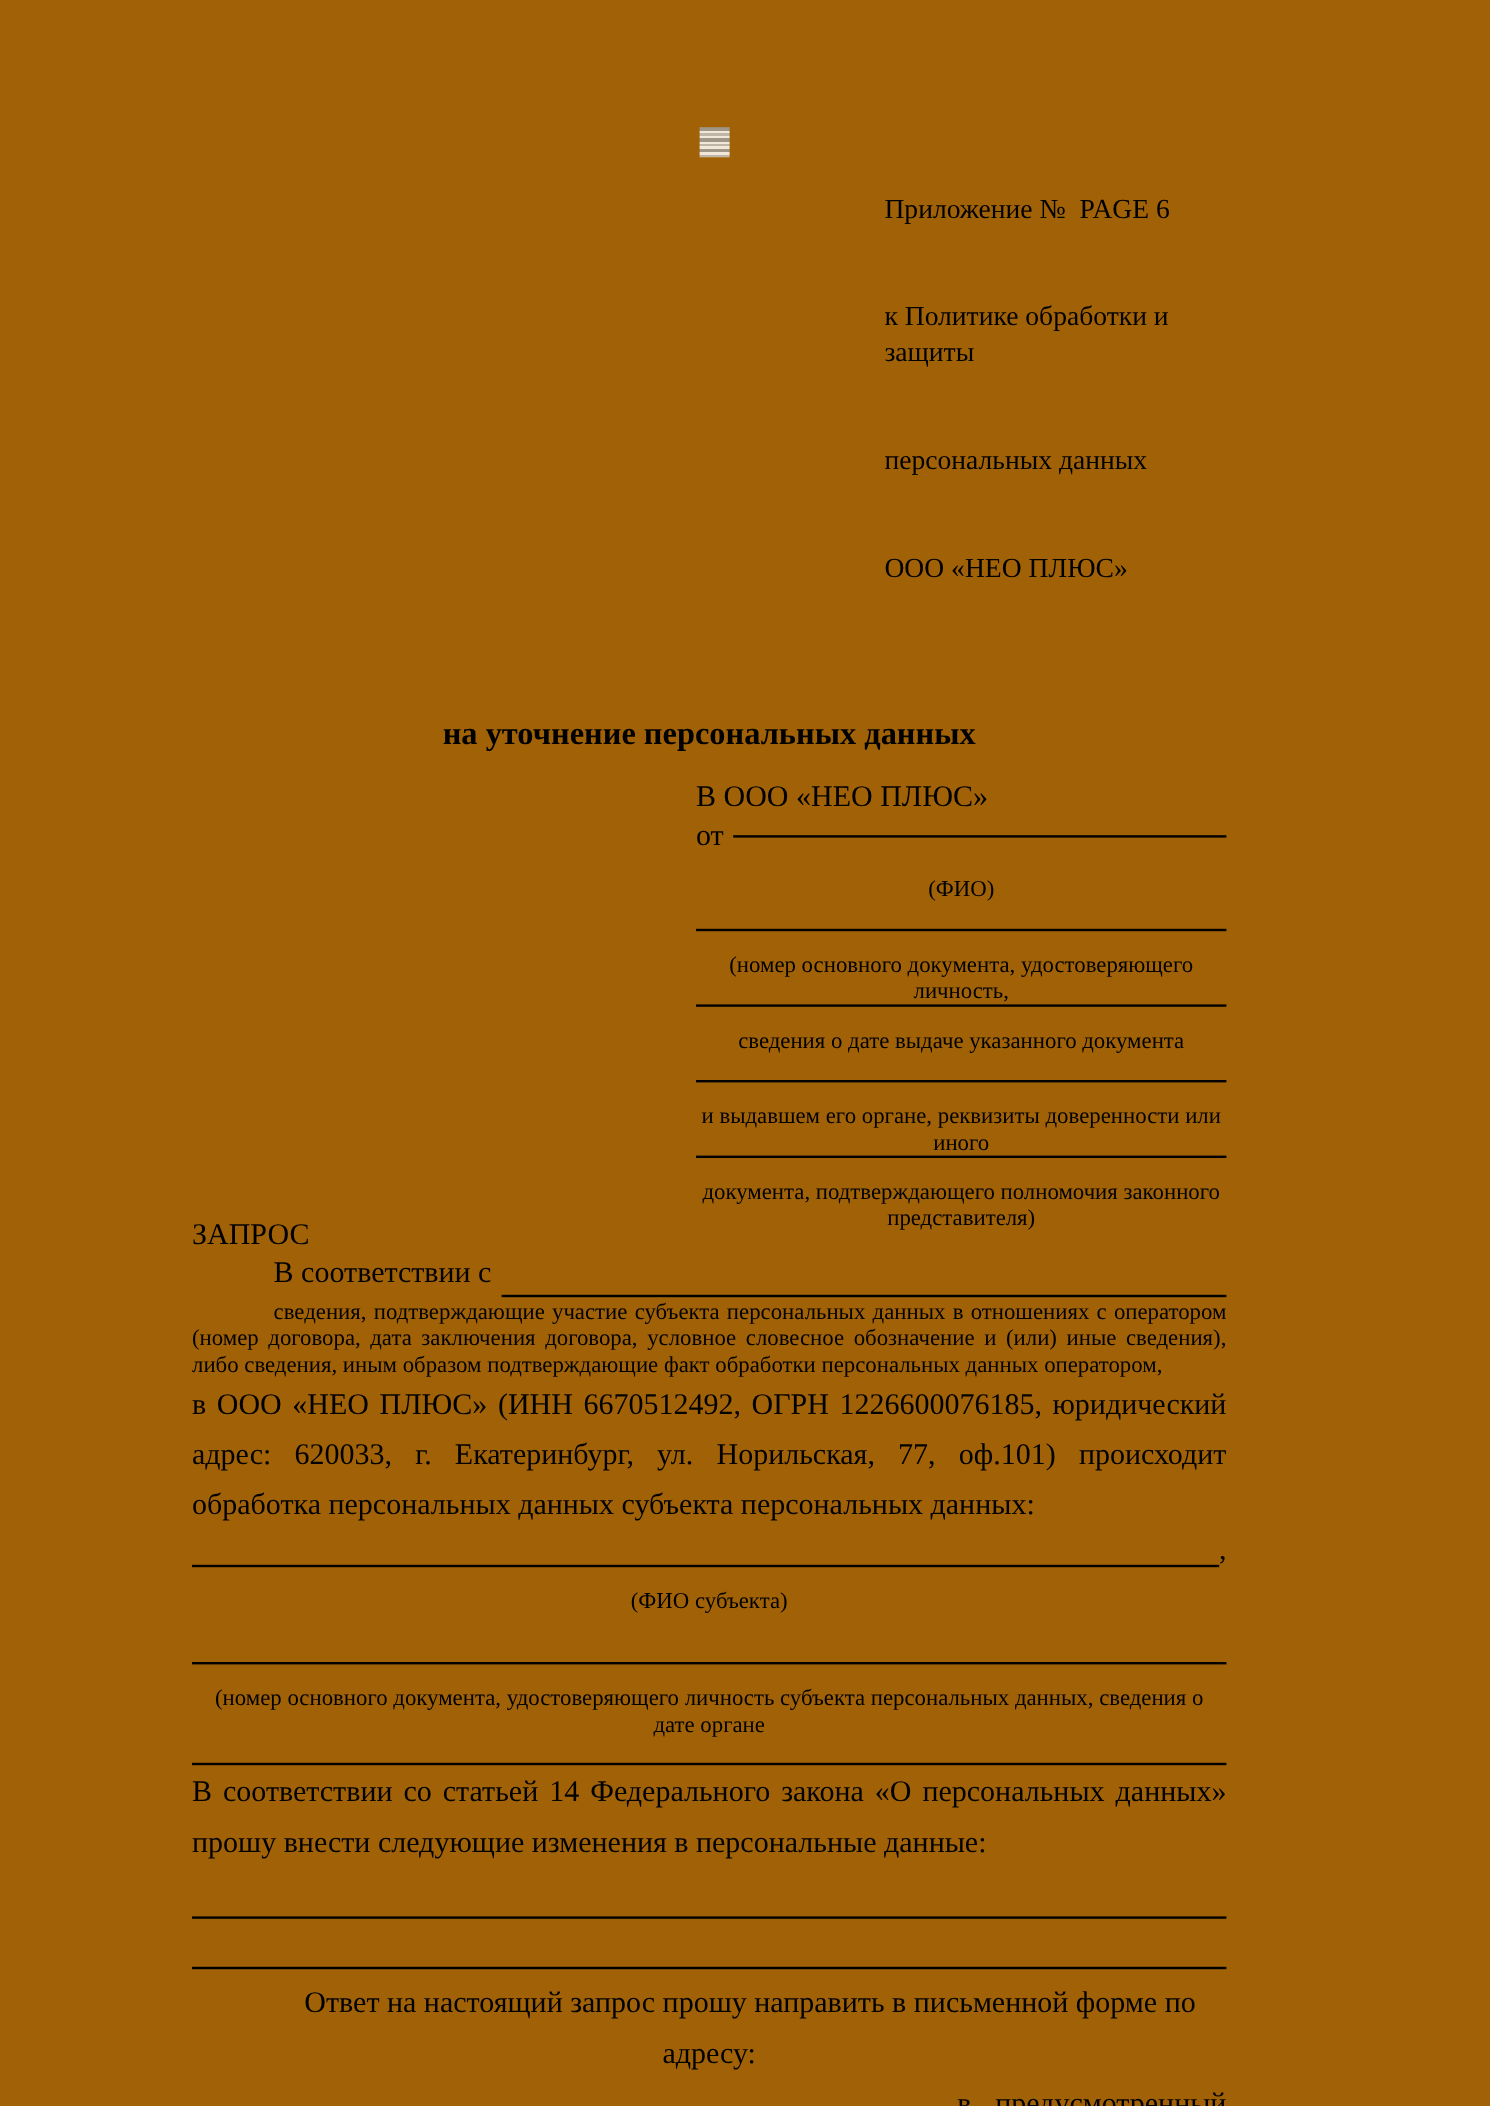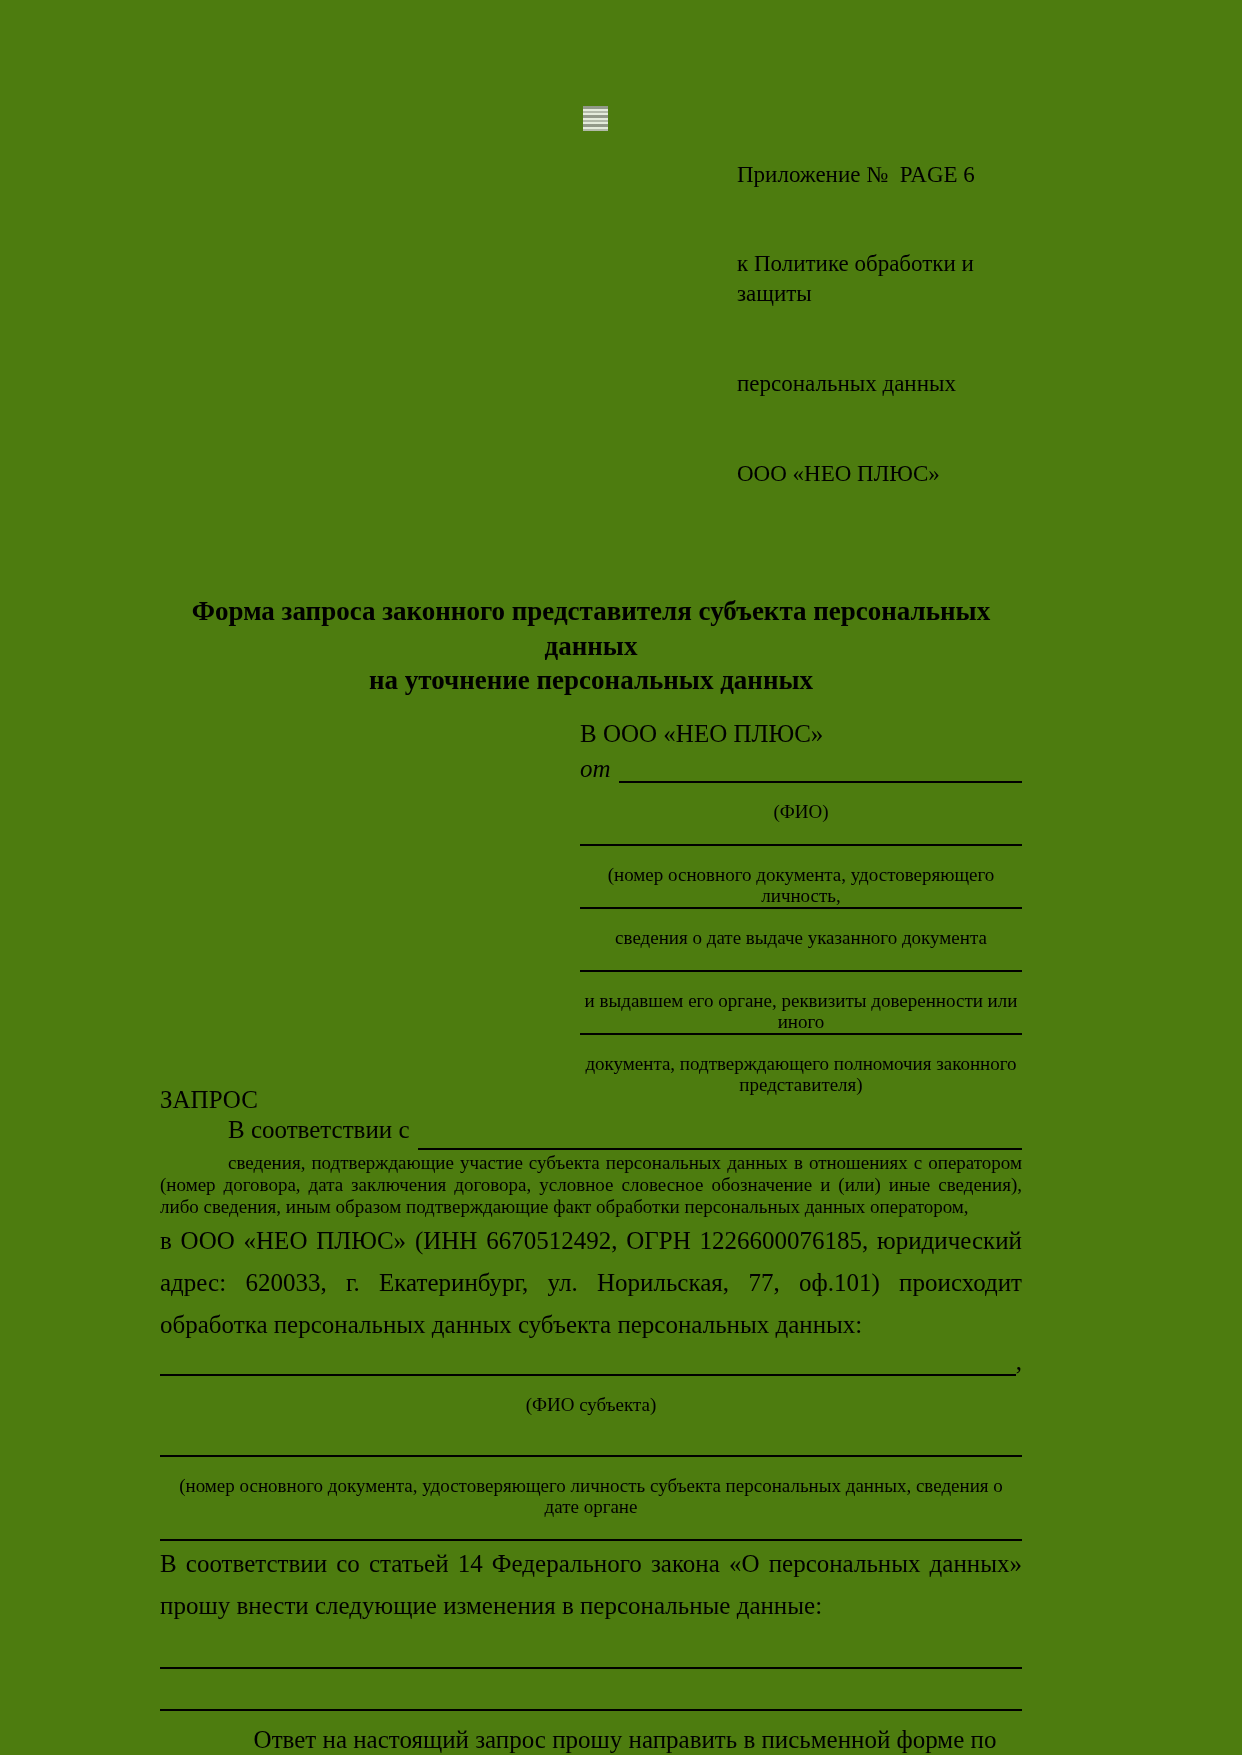--- a/index.html
+++ b/index.html
@@ -1,21 +1,21 @@
 <!DOCTYPE html>
 <html><head>
 <meta charset="utf-8">
 <style>
   html, body { margin: 0; padding: 0; background: #ffffff; }
   .page {
     position: relative;
     width: 1242px;
     height: 1755px;
     margin: 0 auto;
-    background: #4d7c0f;
+    background: #a16207;
     color: #000000;
     font-family: "Liberation Serif", serif;
     box-sizing: border-box;
     padding: 100px 220px 0 160px;
     overflow: hidden;
   }
   .obj-icon {
     position: absolute;
     left: 583px;
     top: 106px;
@@ -39,21 +39,21 @@
     font-size: 27px;
     line-height: 1.28;
   }
   .addr {
     margin-top: 20px;
     margin-left: 420px;
     width: 442px;
     font-size: 25px;
   }
   .addr-to { line-height: 1.3; }
-  .from-row { display: flex; align-items: flex-end; height: 32px; font-style: italic; }
+  .from-row { display: flex; align-items: center; height: 32px; }
   .from-row .lbl { margin-right: 8px; }
   .fill { flex: 1 1 auto; border-bottom: 2px solid #000; }
   .cap {
     font-size: 19px;
     line-height: 1.15;
     text-align: center;
     padding-top: 18px;
     height: 21px;
   }
   .field-line { height: 22px; border-bottom: 2px solid #000; }
@@ -95,21 +95,20 @@
   <span class="obj-icon"></span>
 
   <div class="header-text">
     <div>Приложение №  PAGE 6</div>
     <div>к Политике обработки и защиты</div>
     <div>персональных данных</div>
     <div>ООО «НЕО ПЛЮС»</div>
   </div>
 
   <div class="title">
-    <div>Форма запроса законного представителя субъекта персональных данных</div>
     <div>на уточнение персональных данных</div>
   </div>
 
   <div class="addr">
     <div class="addr-to">В ООО «НЕО ПЛЮС»</div>
     <div class="from-row">
       <span class="lbl">от</span>
       <span class="fill"></span>
     </div>
     <div class="cap">(ФИО)</div>

